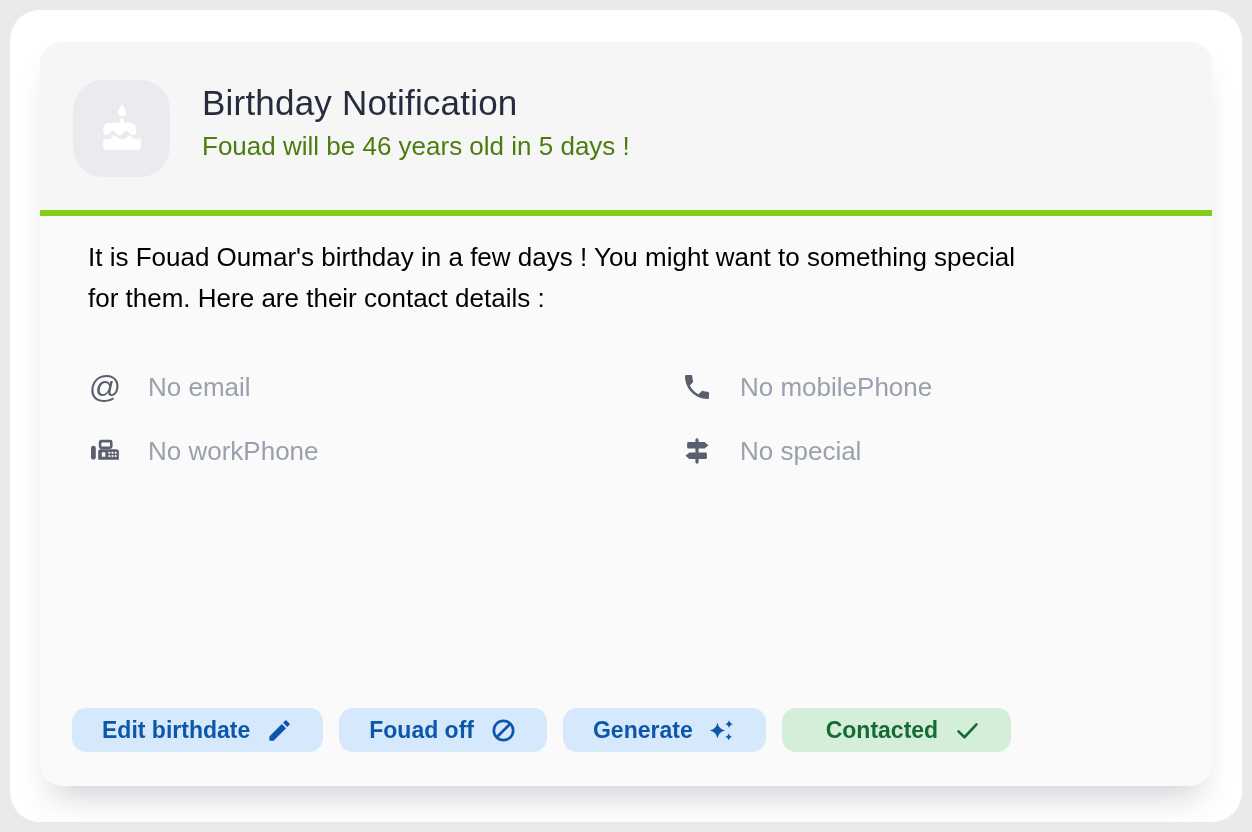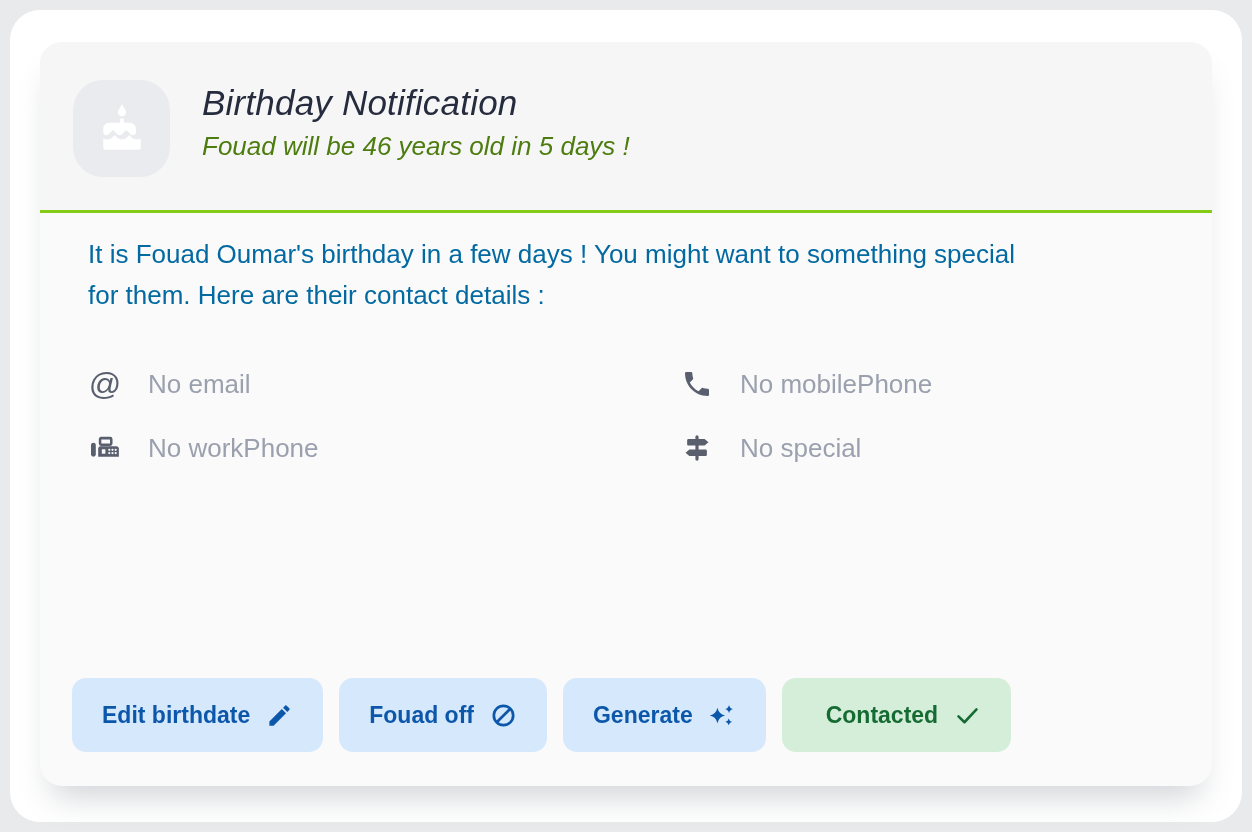--- a/index.html
+++ b/index.html
@@ -26,22 +26,21 @@
     display: flex;
     flex-direction: column;
     overflow: hidden;
   }
   .card-header {
     display: flex;
     align-items: flex-start;
     gap: 32px;
     padding: 38px 40px 33px 33px;
     background: #f6f6f7;
-    border-bottom: 3px solid #84cc16;
-    font-style: italic;
+    border-bottom: 6px solid #84cc16;
   }
   .app-icon {
     width: 97px; height: 97px;
     border-radius: 30px;
     background: #e9ebee;
     display: flex;
     align-items: center;
     justify-content: center;
     flex-shrink: 0;
   }
@@ -59,21 +58,21 @@
     font-size: 26px;
     color: #4d7c0f;
   }
   .card-body {
     flex: 1;
     padding: 21px 48px 0 48px;
   }
   .message {
     font-size: 26px;
     line-height: 41px;
-    color: #0369a1;
+    color: #000000;
     max-width: 945px;
   }
   .contacts {
     margin-top: 52px;
     display: grid;
     grid-template-columns: 592px 1fr;
     row-gap: 32px;
   }
   .contact-item {
     display: flex;
@@ -100,21 +99,21 @@
     font-size: 26px;
     color: #9aa0ad;
     text-align: center;
   }
   .actions {
     display: flex;
     gap: 16px;
     padding: 0 48px 34px 32px;
   }
   .btn {
-    height: 74px;
+    height: 44px;
     border: none;
     border-radius: 14px;
     padding: 0 30px;
     display: inline-flex;
     align-items: center;
     gap: 16px;
     font-family: "Liberation Sans", sans-serif;
     font-size: 23px;
     font-weight: bold;
     cursor: pointer;

